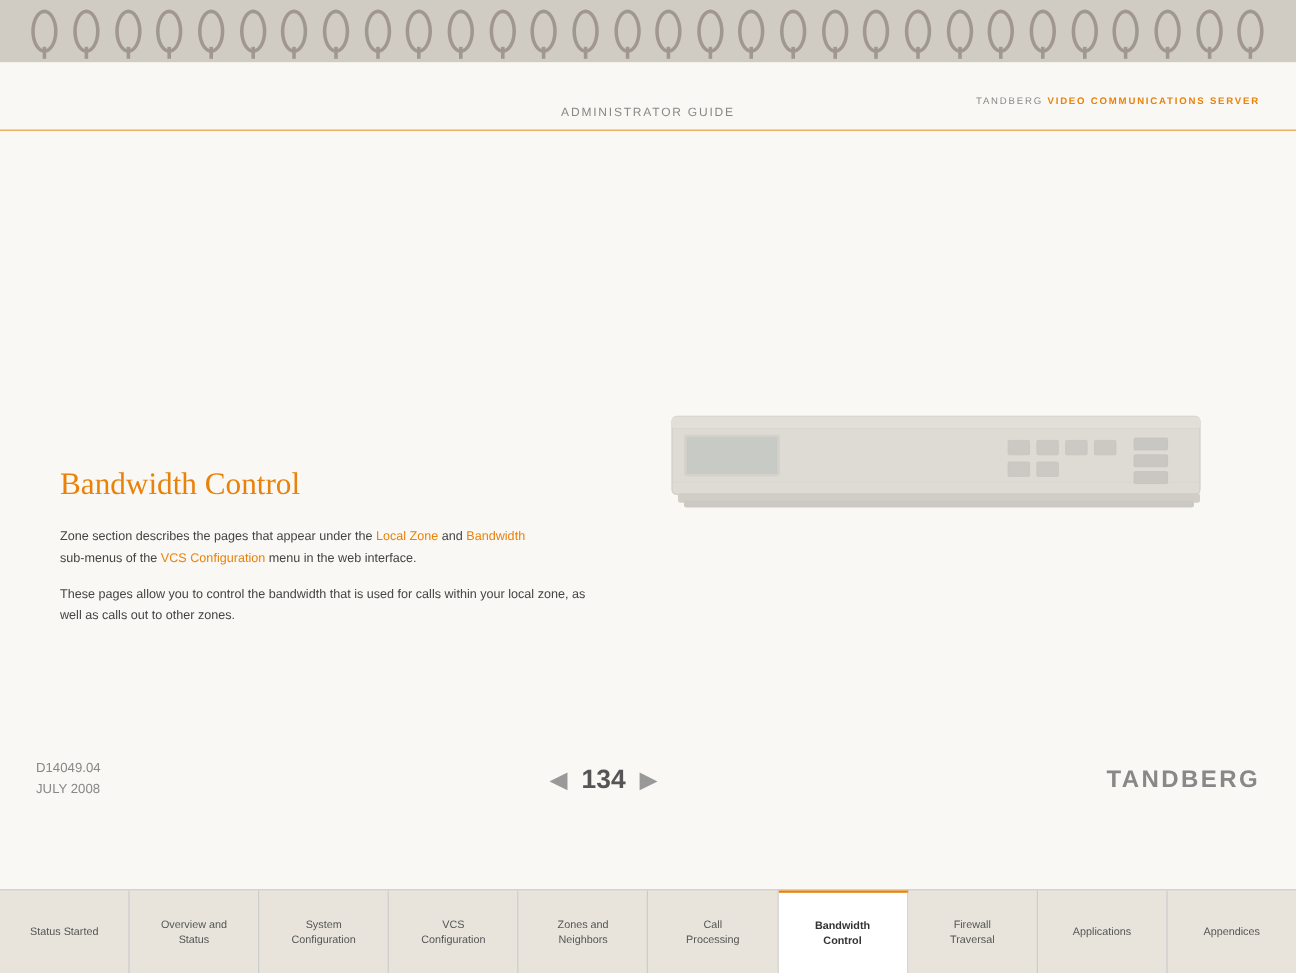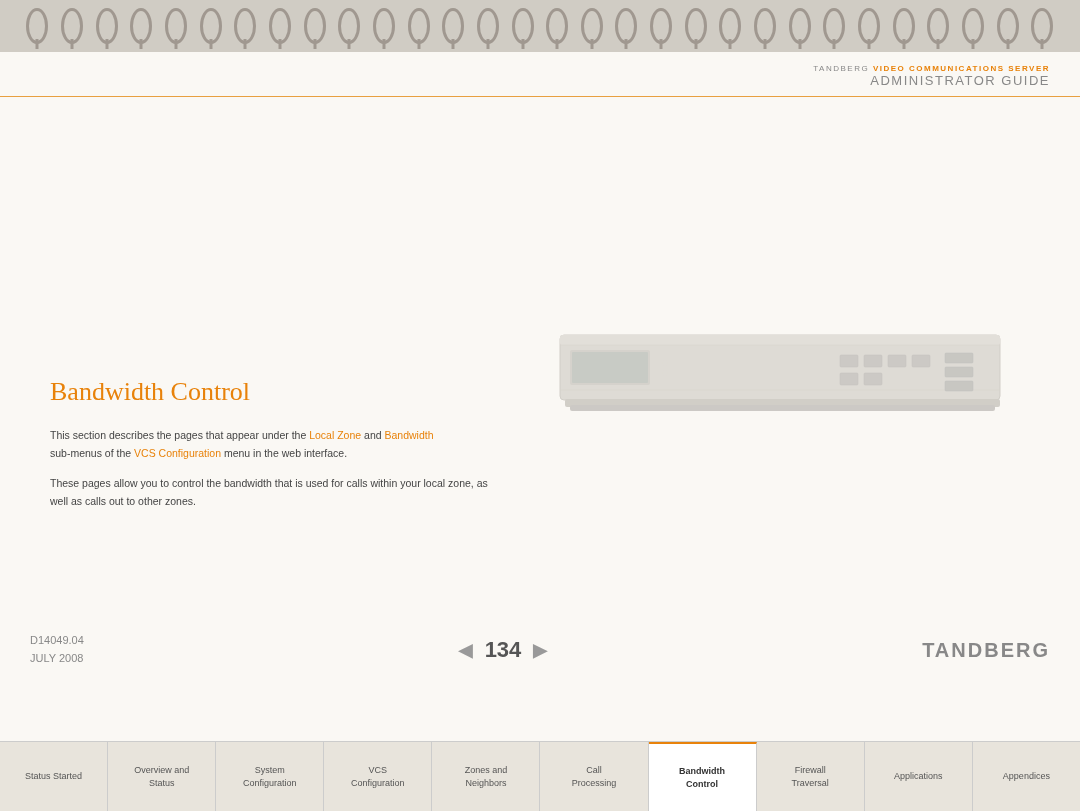--- a/index.html
+++ b/index.html
@@ -62,32 +62,34 @@
       text-align: right;
       border-bottom: 1px solid #e8a040;
     }
 
     .brand-line {
       font-size: 8px;
       letter-spacing: 1.5px;
       color: #888;
       text-transform: uppercase;
       font-weight: normal;
+      margin-top: 16px;
     }
 
     .brand-line .highlight {
       color: #e8820a;
       font-weight: bold;
     }
 
     .sub-brand {
-      font-size: 13px;
+      font-size: 10px;
       color: #888;
       letter-spacing: 1.5px;
       text-transform: uppercase;
+      text-align: center;
     }
 
     
     .content-body {
       padding: 40px 50px 30px 50px;
       display: flex;
       gap: 40px;
     }
 
     .text-section {
@@ -261,21 +263,21 @@
     </div>
     <div class="sub-brand">ADMINISTRATOR GUIDE</div>
   </div>
 
   <div class="content-body">
 
     <div class="text-section">
       <h1 class="page-title">Bandwidth Control</h1>
 
       <p class="description-text">
-        <span>This section describes the pages that appear under the </span><a class="link-text">Local Zone</a><span> and </span><a class="link-text">Bandwidth</a>
+        <span>Zone section describes the pages that appear under the </span><a class="link-text">Local Zone</a><span> and </span><a class="link-text">Bandwidth</a>
         <br><span> sub-menus of the </span><a class="link-text">VCS Configuration</a><span> menu in the web interface.</span>
       </p>
 
       <p class="description-text">These pages allow you to control the bandwidth that is used for calls within your local zone, as well as calls out to other zones.</p>
     </div>
 
     <div class="device-section">
       <div class="device-image">
         <svg class="device-svg" viewBox="0 0 460 130" xmlns="http://www.w3.org/2000/svg">
 

